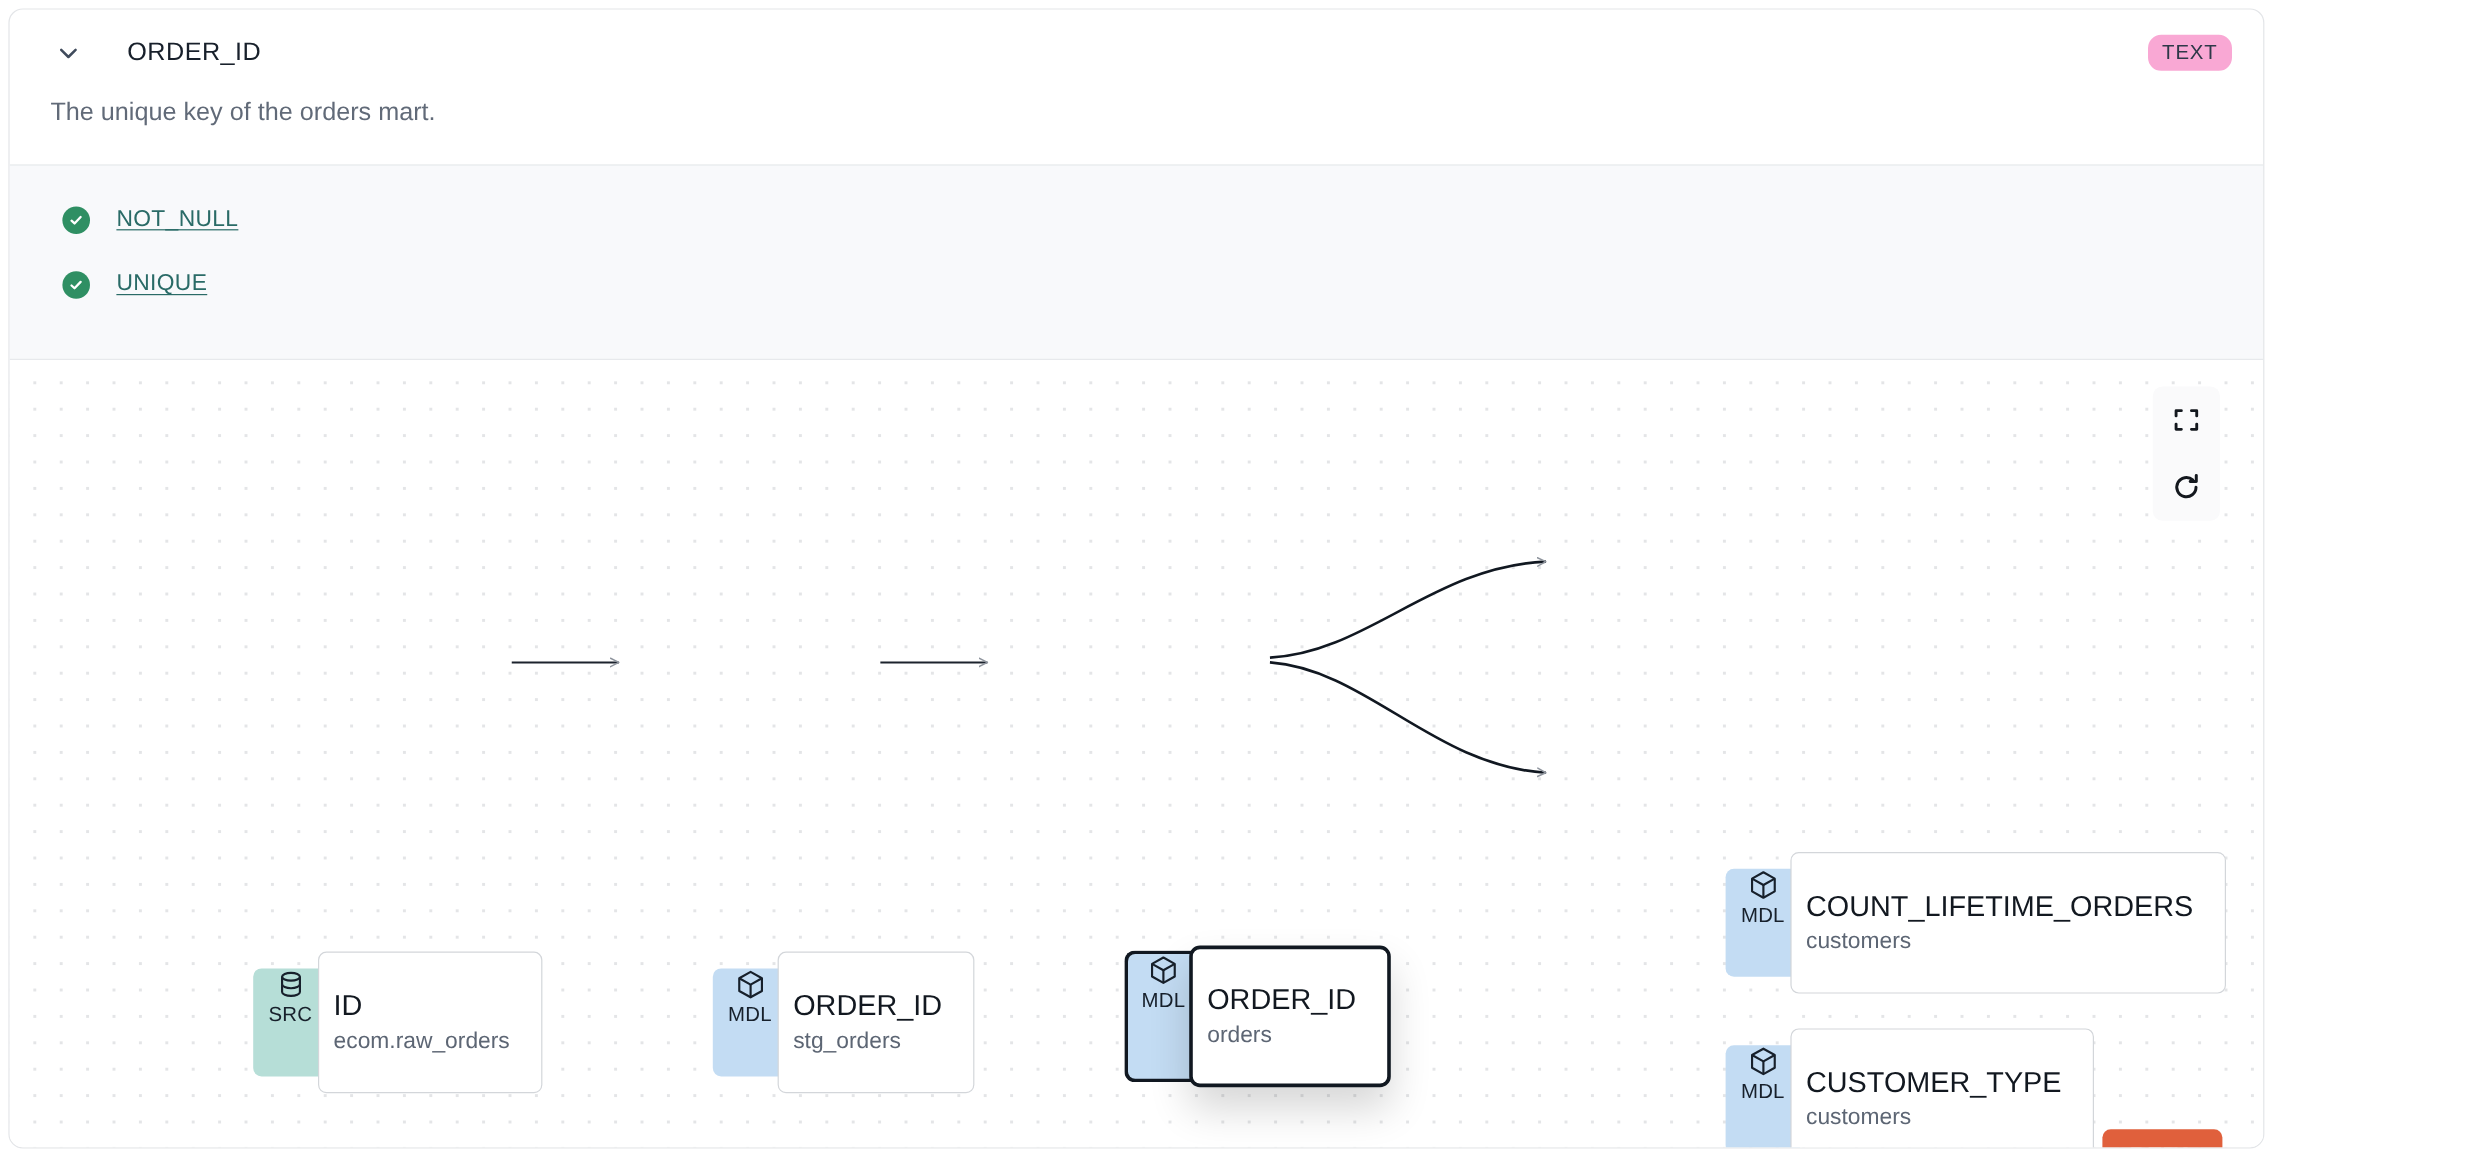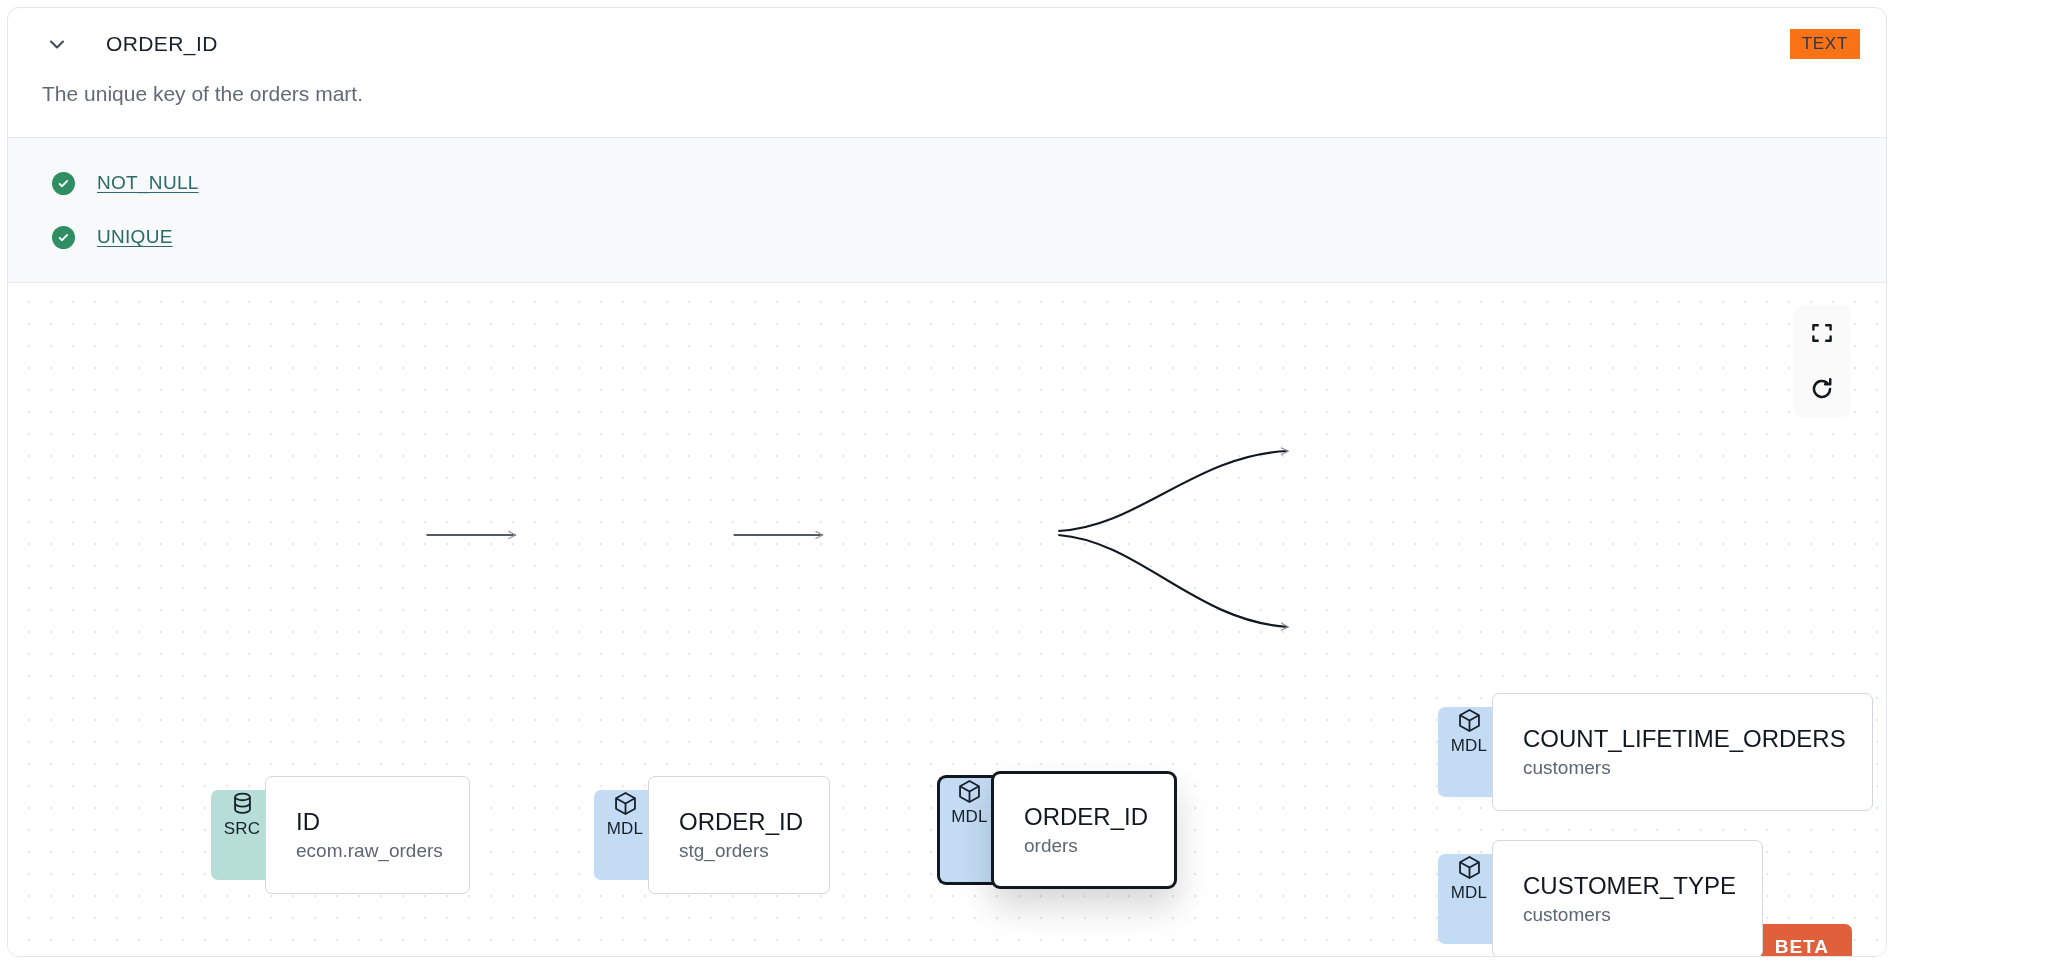--- a/index.html
+++ b/index.html
@@ -42,45 +42,45 @@
   #column-title {
     margin-left: 34px;
     font-size: 21px;
     letter-spacing: 0.4px;
     color: #18202b;
     font-weight: 400;
     white-space: nowrap;
   }
   #type-badge {
     margin-left: auto;
-    background: #f97316;
+    background: #f9a8d4;
     color: #2e3848;
     font-size: 17px;
     letter-spacing: 0.7px;
-    border-radius: 0;
+    border-radius: 11px;
     padding: 6px 12px 7px;
     line-height: 1;
     white-space: nowrap;
     text-align: right;
   }
 
   
   #description {
     padding: 0 34px 30px 34px;
     font-size: 21px;
     color: #616a78;
     line-height: 1.3;
   }
 
   
   #tests {
     background: #f8f9fb;
     border-top: 1px solid #e7e9ec;
     border-bottom: 1px solid #e7e9ec;
-    padding: 18px 34px 18px 34px;
+    padding: 18px 34px 35px 34px;
   }
   .test-row {
     display: flex;
     align-items: center;
     height: 54px;
     padding-left: 10px;
   }
   .check-icon {
     width: 23px; height: 23px;
     border-radius: 50%;
@@ -142,21 +142,21 @@
     font-size: 17px;
     color: #17202b;
     line-height: 1;
     letter-spacing: 0.2px;
   }
   .node-body {
     background: #ffffff;
     border: 1px solid #d3d6da;
     border-radius: 7px;
     margin-left: -8px;
-    padding: 0 26px 0 30px;
+    padding: 0 26px 0 12px;
     display: flex;
     flex-direction: column;
     justify-content: center;
     gap: 7px;
     position: relative;
     z-index: 2;
     min-width: 0;
   }
   .node-name {
     font-size: 24px;

